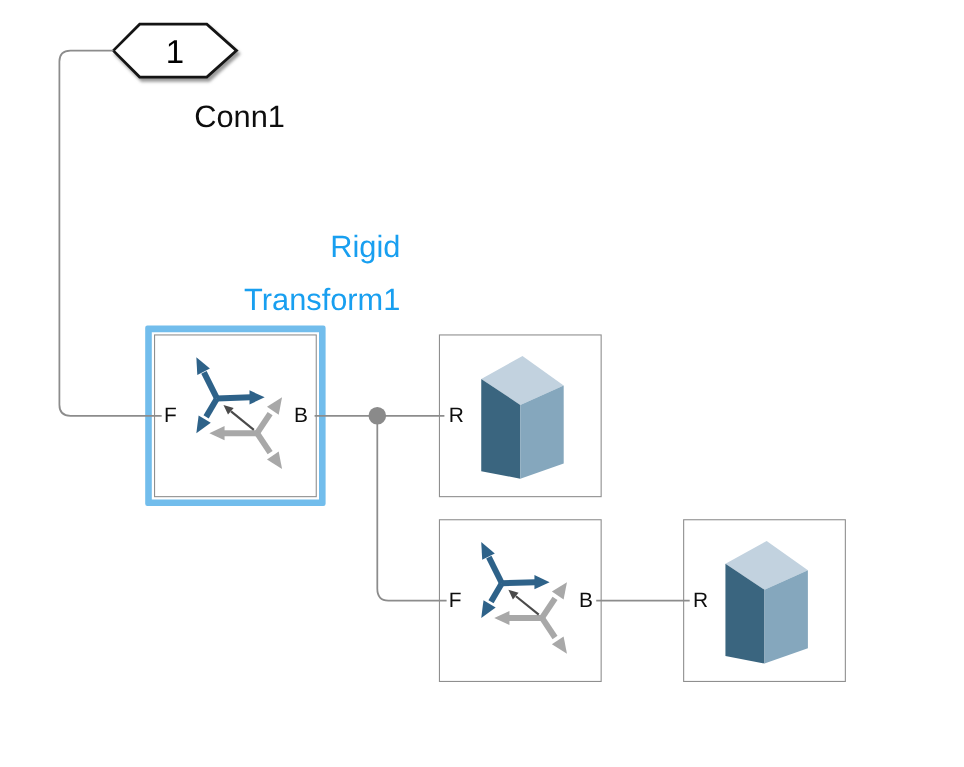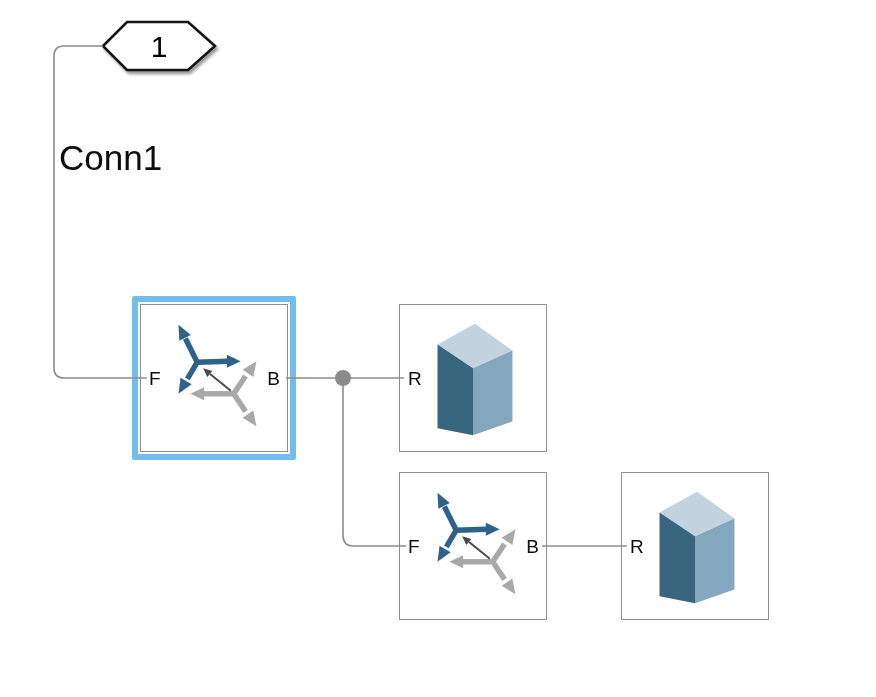--- a/index.html
+++ b/index.html
@@ -18,21 +18,21 @@
     font-size:19px; color:#0d0d0d; line-height:1;
   }
   .port-left  { left:8px; }
   .port-right { right:7px; }
   
   .selection {
     position:absolute; left:132px; top:296px; width:164px; height:164px;
     box-sizing:border-box; border:6px solid #72bdec; border-radius:2px;
   }
   
-  .label { position:absolute; text-align:left; font-size:35px; line-height:1.3;margin-top:47px; }
+  .label { position:absolute; text-align:right; font-size:28px; line-height:1.3; }
   .label-blue  { color:#189ff0; }
   .label-black { color:#0d0d0d; }
   .rt1-name { left:64px; top:201px; width:300px; line-height:48px; }
   .bs1-name { left:545px; top:418px; width:300px; }
   .conn-label { left:59px; top:88px; width:200px; }
   
   .conn-hex {
     position:absolute; left:95px; top:15px; overflow:visible;
     filter: drop-shadow(2.5px 3.5px 1.5px rgba(70,70,70,0.55));
   }
@@ -58,20 +58,22 @@
 
 <div class="canvas">
 
   <svg class="conn-hex" width="130" height="64">
     <polygon points="8,31 32,7 93,7 120,31 93,55 32,55"></polygon>
     <text x="64" y="42">1</text>
   </svg>
   <div class="label label-black conn-label">Conn1</div>
 
   <div class="label label-blue rt1-name">
+    <div>Rigid</div>
+    <div>Transform1</div>
   </div>
 
   <div class="selection"></div>
 
   <div class="block" style="left:140px; top:304px;">
     <svg class="icon" viewBox="0 0 148 148">
       <g class="frame-gray">
         <line x1="94" y1="90" x2="106" y2="72"></line>
         <polygon points="117,57 113.9,73.1 103.1,65.7"></polygon>
         <line x1="94" y1="90" x2="63" y2="90"></line>

